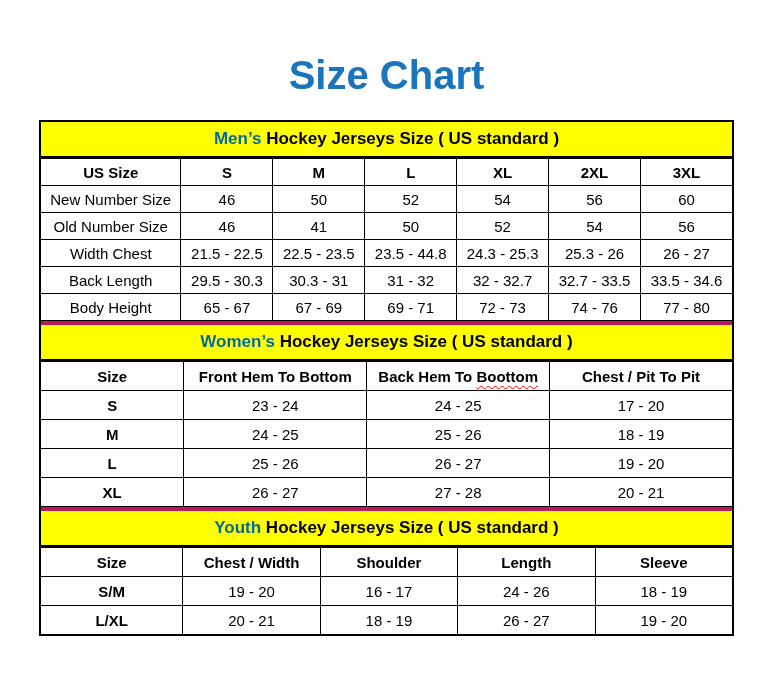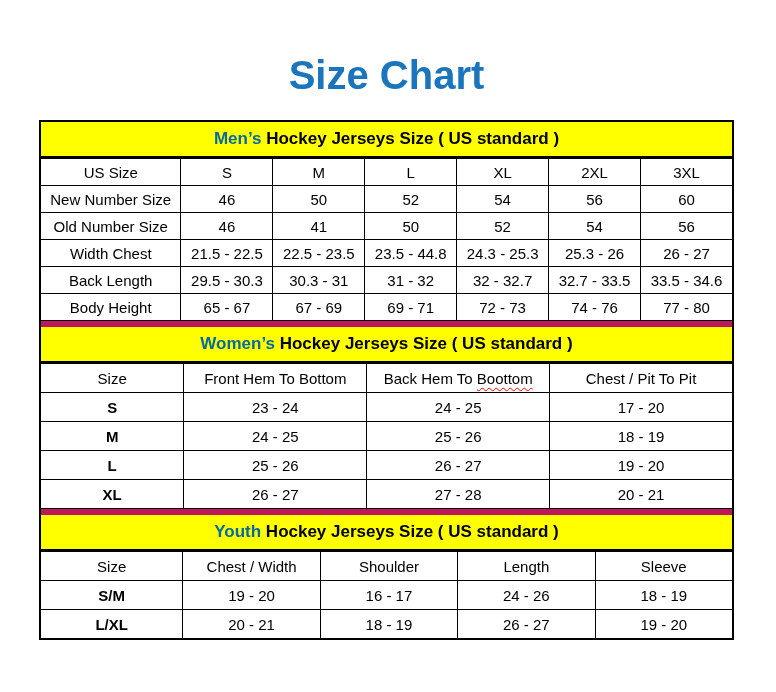--- a/index.html
+++ b/index.html
@@ -30,41 +30,41 @@
     background: #ffffff;
   }
   .band {
     background: #FFFF00;
     text-align: center;
     font-weight: bold;
     font-size: 17px;
     height: 34px;
     line-height: 34px;
     border-bottom: 2px solid #000000;
-    border-top: 6px solid #be185d;
+    border-top: 4px solid #be185d;
     white-space: nowrap;
     overflow: hidden;
   }
   .section:first-of-type .band { border-top: none; }
   .band .accent { color: #0369a1; }
   table {
     width: 100%;
     border-collapse: collapse;
     table-layout: fixed;
   }
   th, td {
     border: 1px solid #000000;
     text-align: center;
     vertical-align: middle;
     padding: 0 2px;
     font-size: 15px;
     overflow: hidden;
     white-space: nowrap;
   }
-  th { font-weight: normal; }
+  th { font-weight: bold; }
   td { font-weight: normal; }
   .sec-men th, .sec-men td { height: 26px; }
   .sec-women th, .sec-women td { height: 28px; }
   .sec-youth th, .sec-youth td { height: 28px; }
   .sec-women td:first-child,
   .sec-youth td:first-child { font-weight: bold; }
   .sec-men td:first-child { font-weight: normal; }
   .misspelled {
     text-decoration-line: underline;
     text-decoration-style: wavy;

